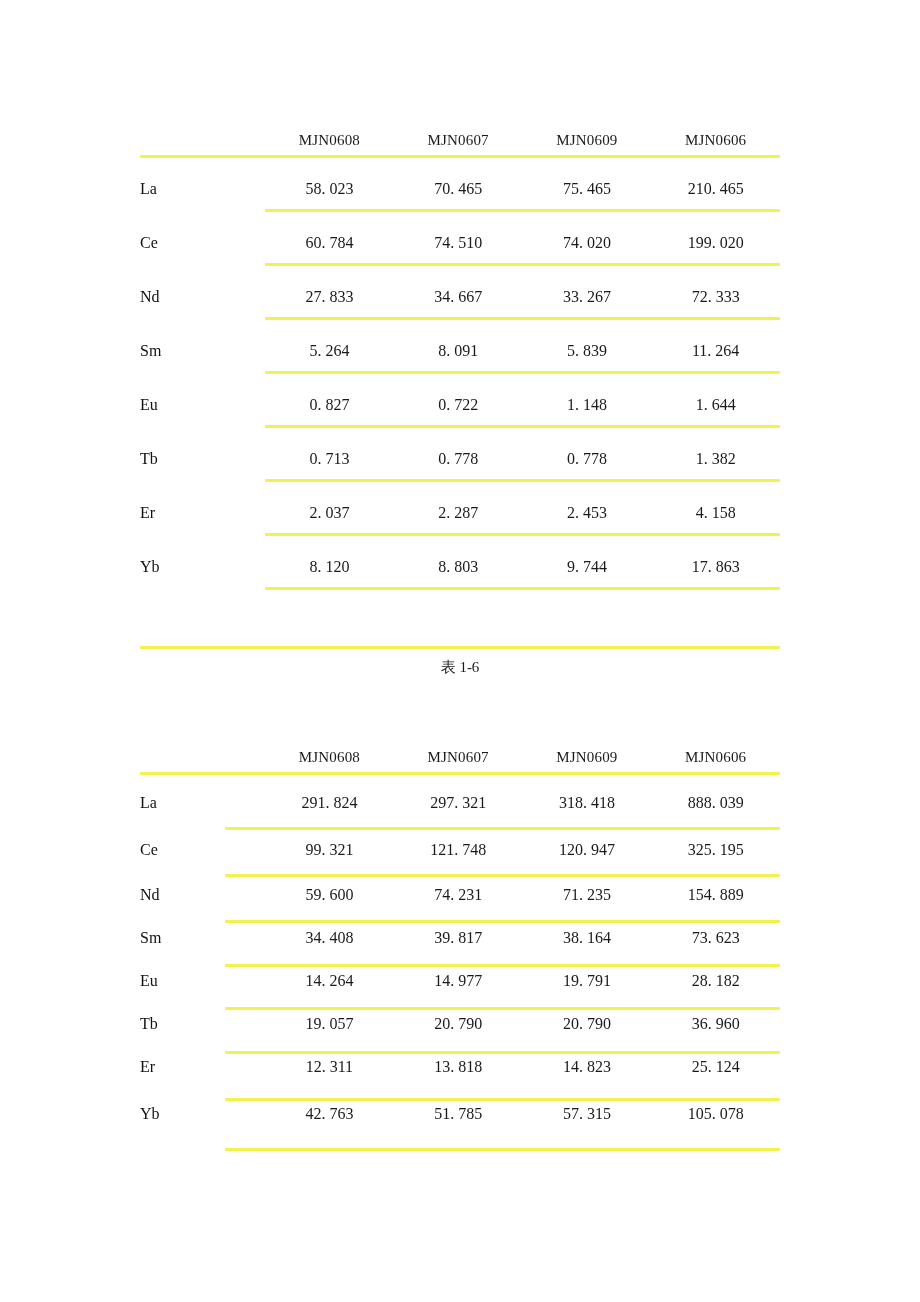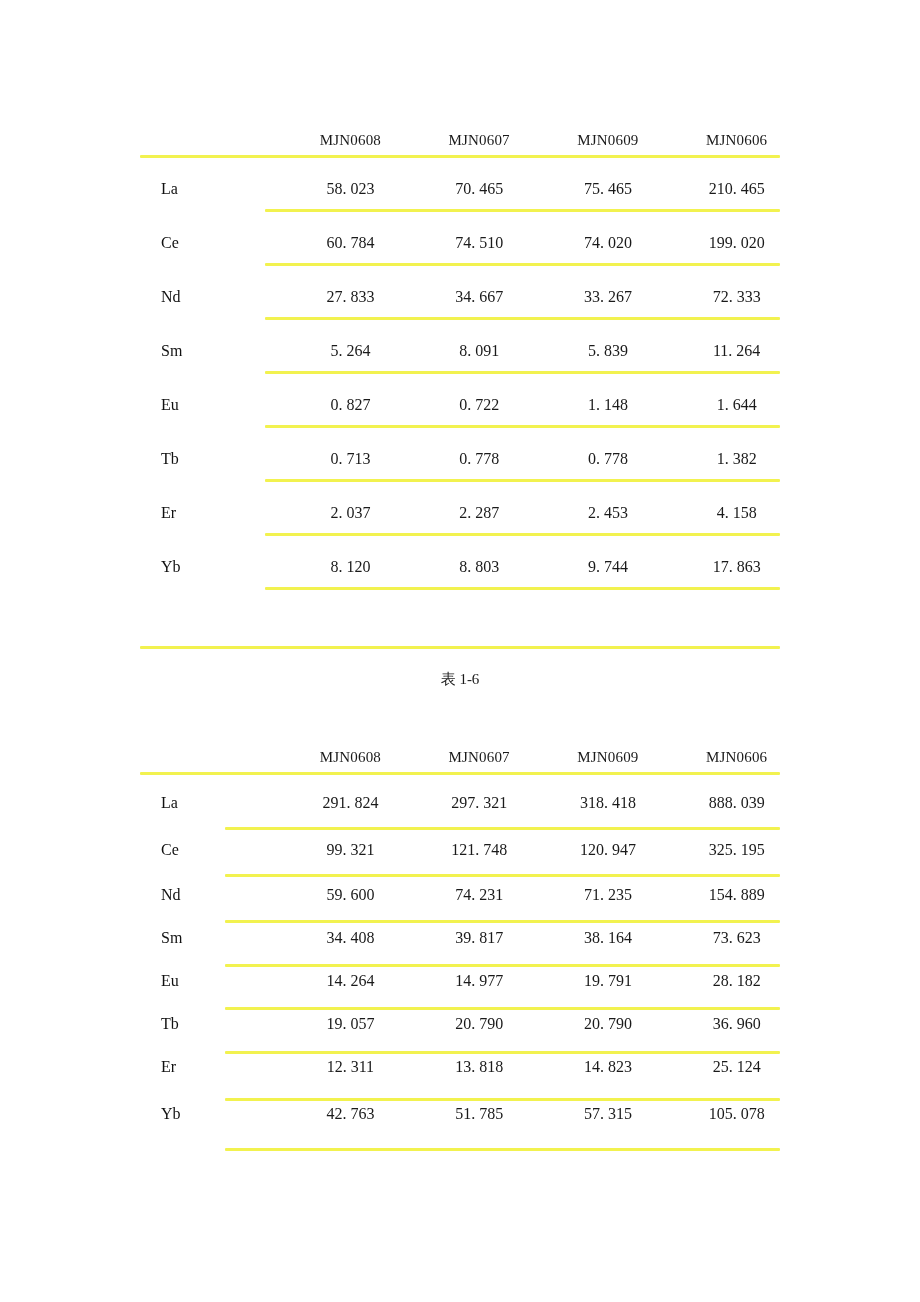--- a/index.html
+++ b/index.html
@@ -22,21 +22,20 @@
     top: 0;
     width: 920px;
     height: 1302px;
   }
 
   
   .tbl {
     position: absolute;
     left: 140px;
     width: 640px;
-    margin-left: 21px;
   }
 
   .tbl table {
     border-collapse: collapse;
     width: 640px;
     table-layout: fixed;
   }
 
   .tbl col.c-label { width: 125px; }
   .tbl col.c-data  { width: 128.75px; }
@@ -85,21 +84,20 @@
   .rule.inner-b { left: 225px; width: 555px; }
 
   .caption {
     position: absolute;
     left: 140px;
     width: 640px;
     text-align: center;
     font-size: 15px;
     color: #1a1a1a;
     font-family: "Liberation Serif", "DejaVu Serif", serif;
-    margin-top: 12px;
   }
 </style>
 </head>
 <body>
 
 <div class="page">
 
   <div class="tbl" id="tbl1" style="top:118px;">
     <table>
       <colgroup>

